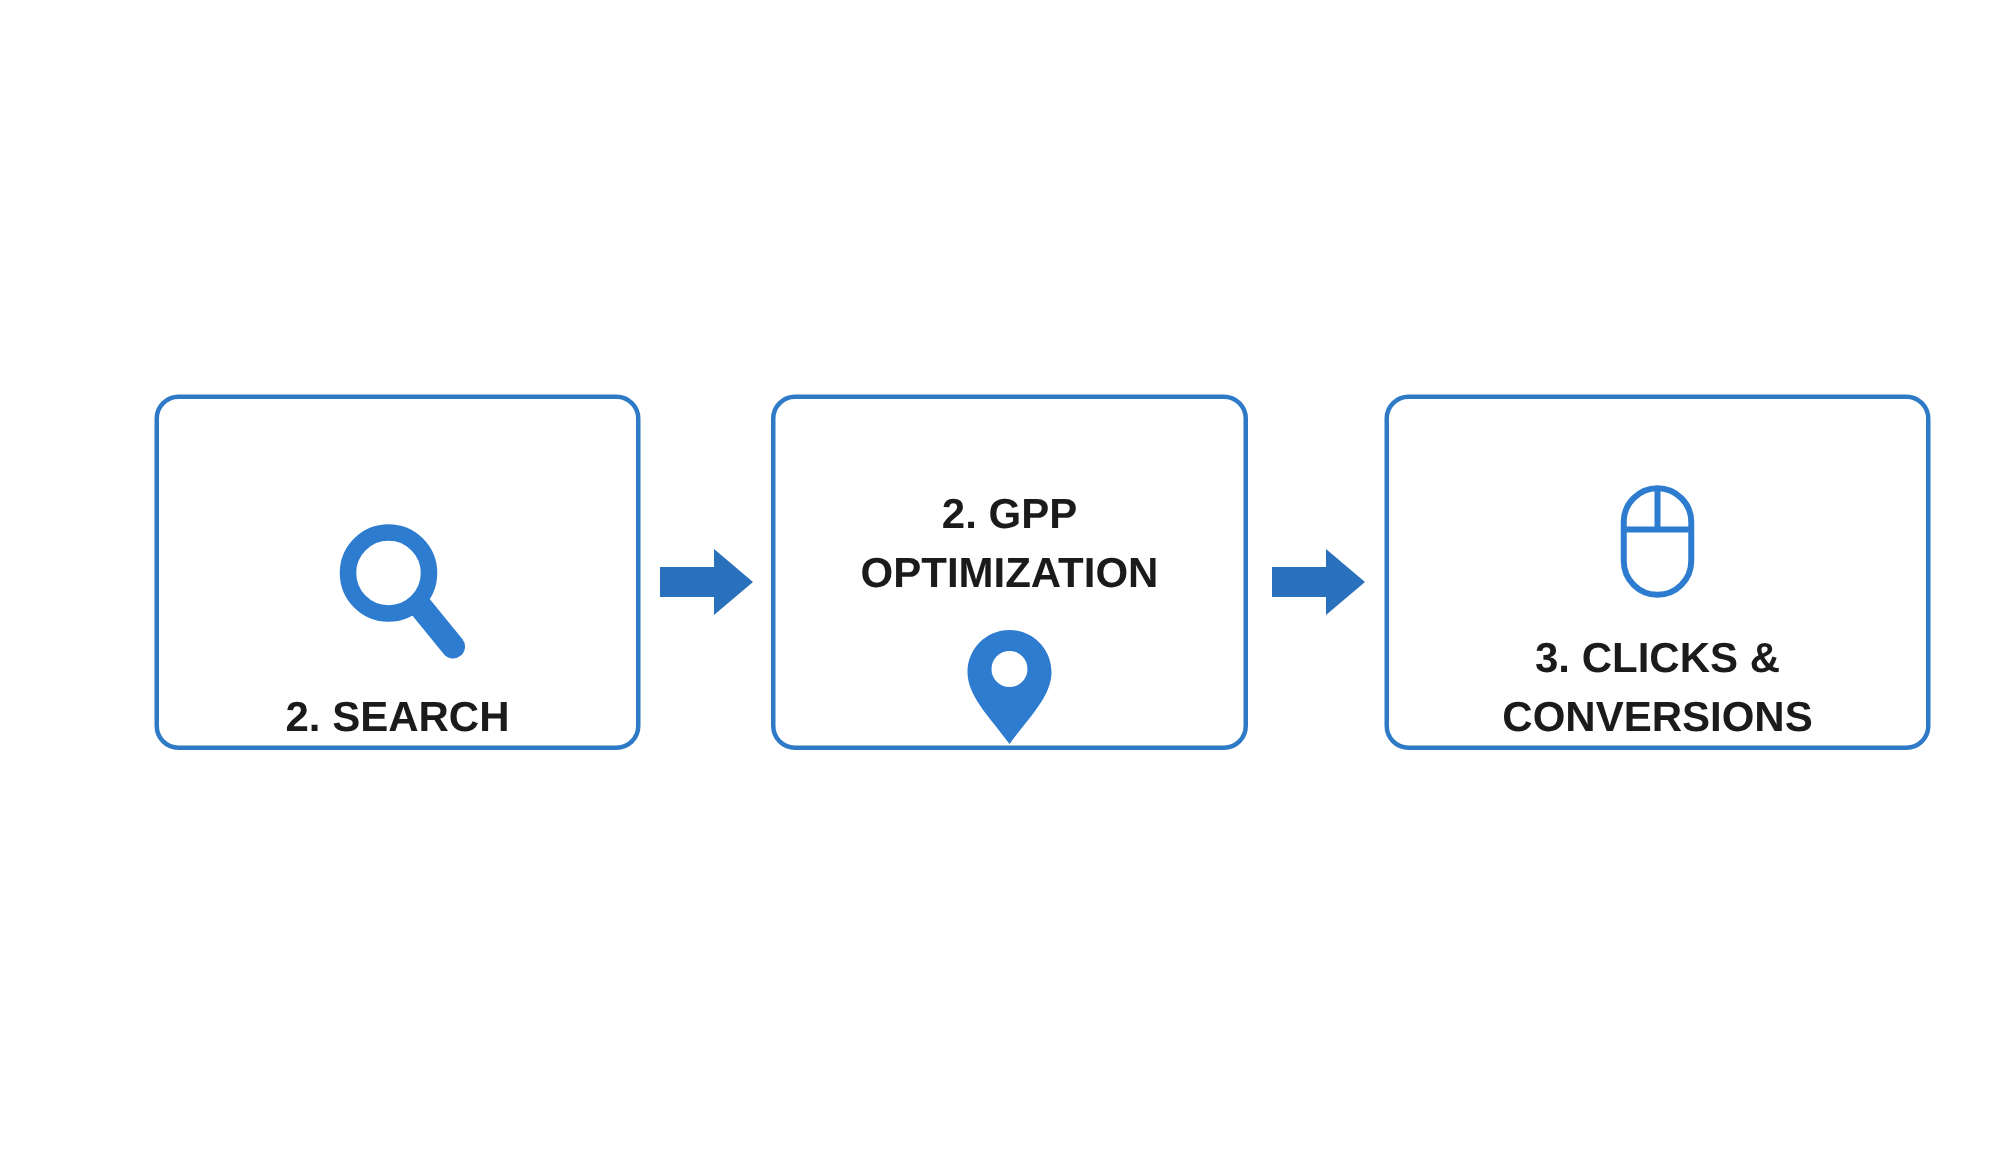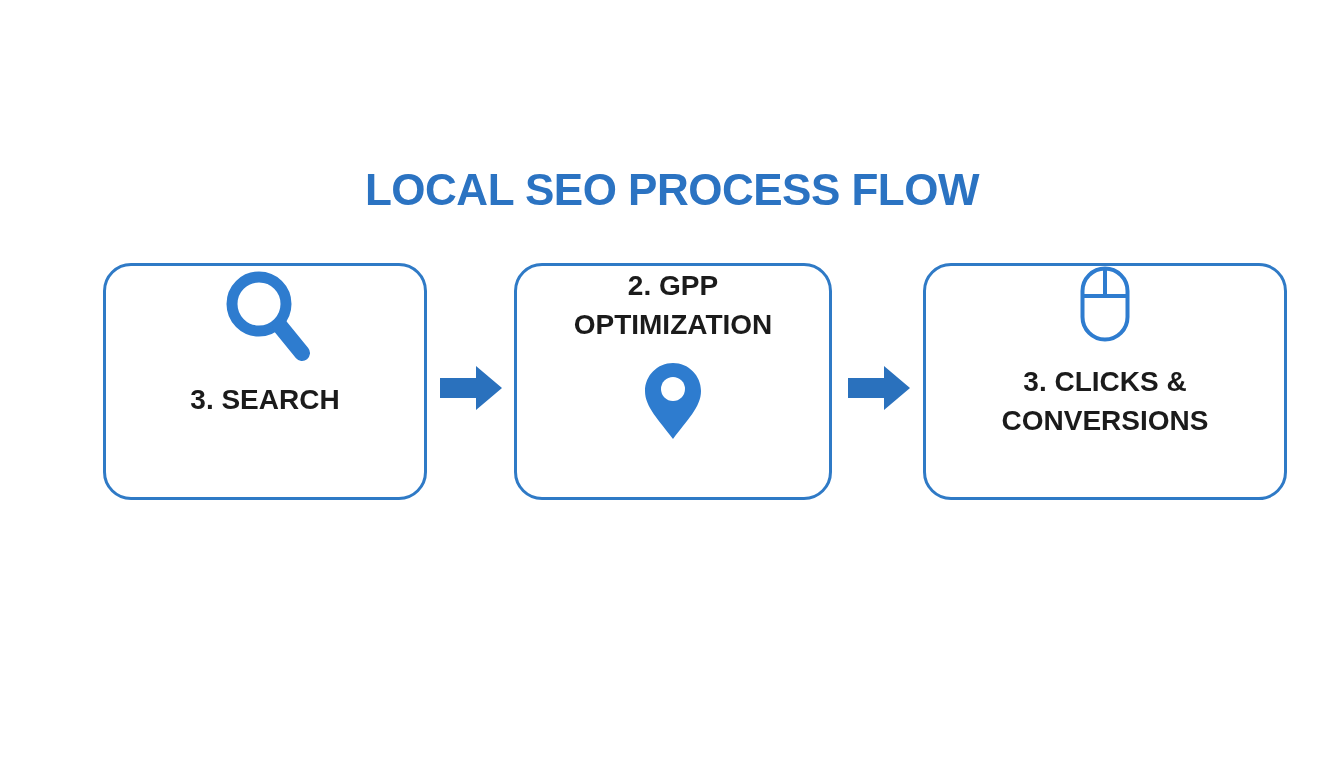--- a/index.html
+++ b/index.html
@@ -30,25 +30,25 @@
     font-weight:bold;
     letter-spacing:-0.5px;
     color:var(--accent);
   }
   .step-box{
     position:absolute;
     top:263px;
     height:237px;
     background:var(--bg);
     border:3px solid var(--box-border);
-    border-radius:28px;
+    border-radius:16px;
     display:flex;
     flex-direction:column;
     align-items:center;
-    justify-content:flex-start;
+    justify-content:flex-end;
   }
   .step-box.box-1{left:103px;width:324px;}
   .step-box.box-2{left:514px;width:318px;}
   .step-box.box-3{left:923px;width:364px;}
   .step-label{
     font-size:28px;
     font-weight:bold;
     color:var(--text);
     text-align:center;
     line-height:1.4;
@@ -65,31 +65,30 @@
     height:48px;
   }
   .flow-arrow.arrow-1{left:440px;}
   .flow-arrow.arrow-2{left:848px;}
 </style>
 </head>
 <body>
 
 <div class="stage">
 
-  <div class="diagram-title">LOCAL SEO PROCESS FLOW</div>
 
   <div class="step-box box-1">
     <span class="icon-wrap">
       <svg width="92" height="98" viewBox="0 0 92 98" fill="none">
         <circle cx="40" cy="38" r="27" stroke="#2e7ccf" stroke-width="11"></circle>
         <path d="M33 25 A 14 14 0 0 1 47 21" stroke="#ffffff" stroke-width="6" stroke-linecap="round" fill="none"></path>
         <line x1="61" y1="60" x2="83" y2="87" stroke="#2e7ccf" stroke-width="16" stroke-linecap="round"></line>
       </svg>
     </span>
-    <div class="step-label">3. SEARCH</div>
+    <div class="step-label">2. SEARCH</div>
   </div>
 
   <span class="flow-arrow arrow-1">
     <svg width="62" height="48" viewBox="0 0 62 48">
       <path d="M0 14 L36 14 L36 2 L62 24 L36 46 L36 34 L0 34 Z" fill="#2a71bd"></path>
     </svg>
   </span>
 
   <div class="step-box box-2">
     <div class="step-label">2. GPP OPTIMIZATION</div>

